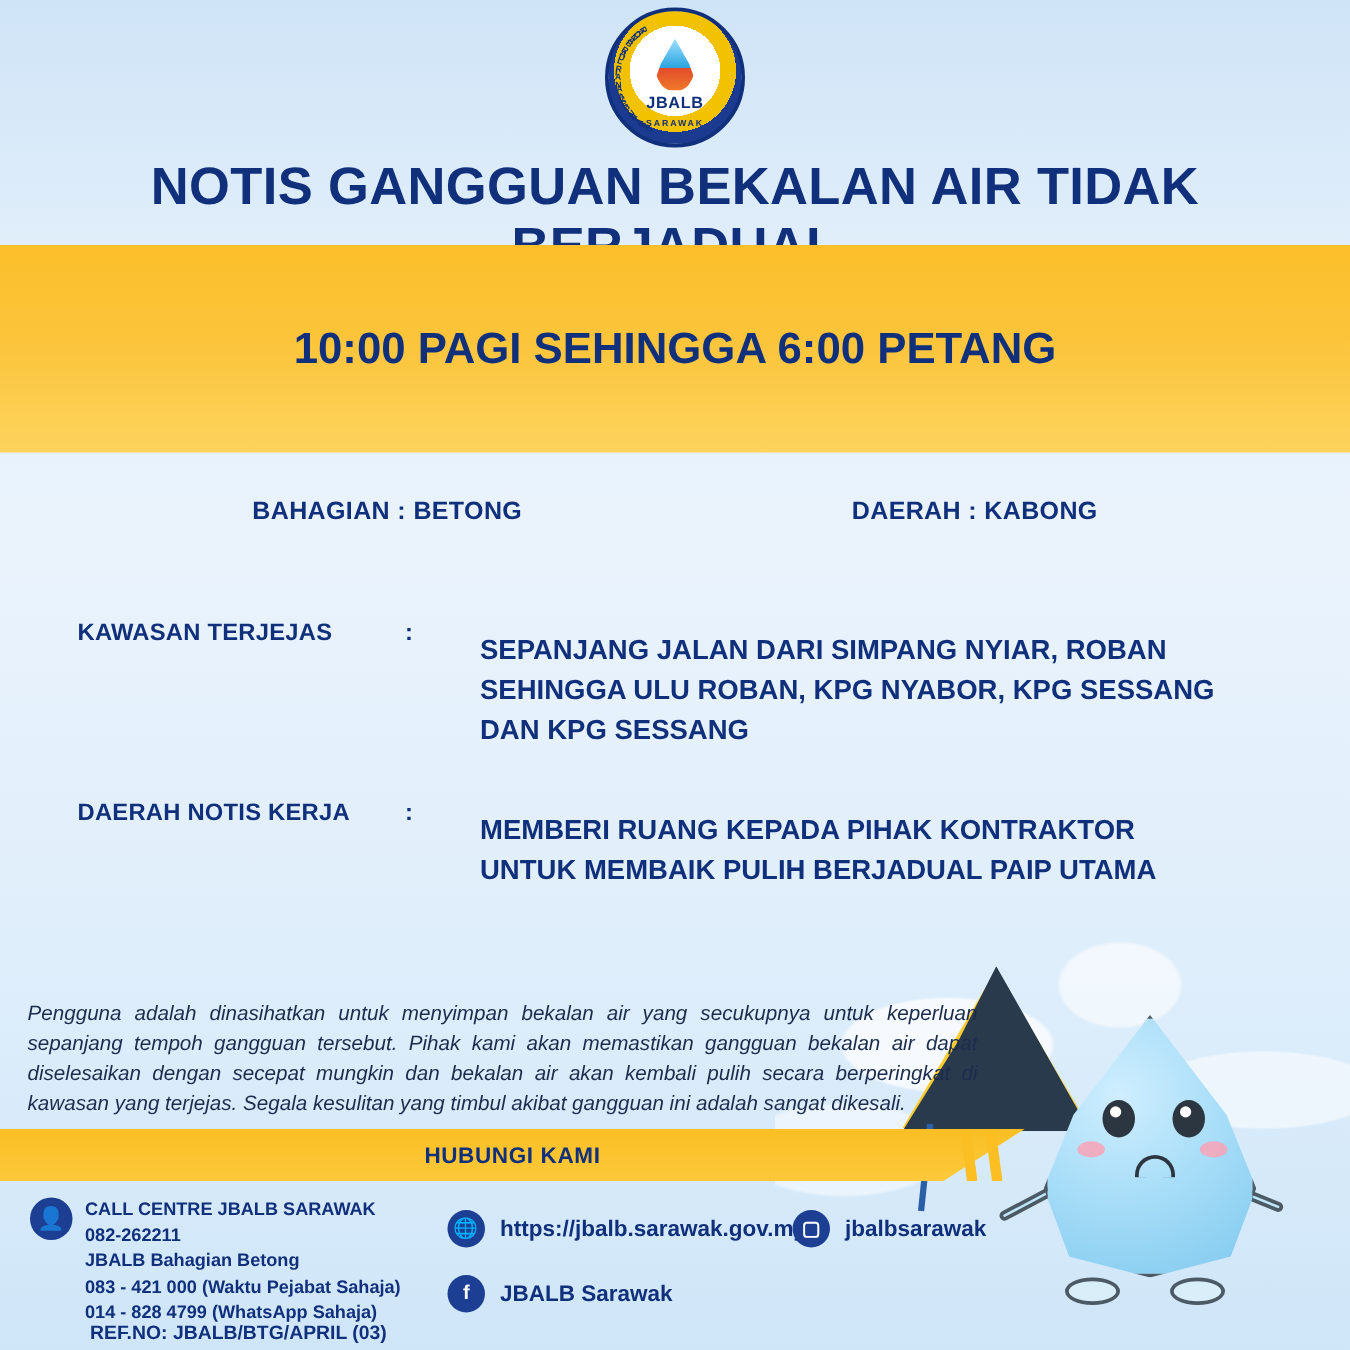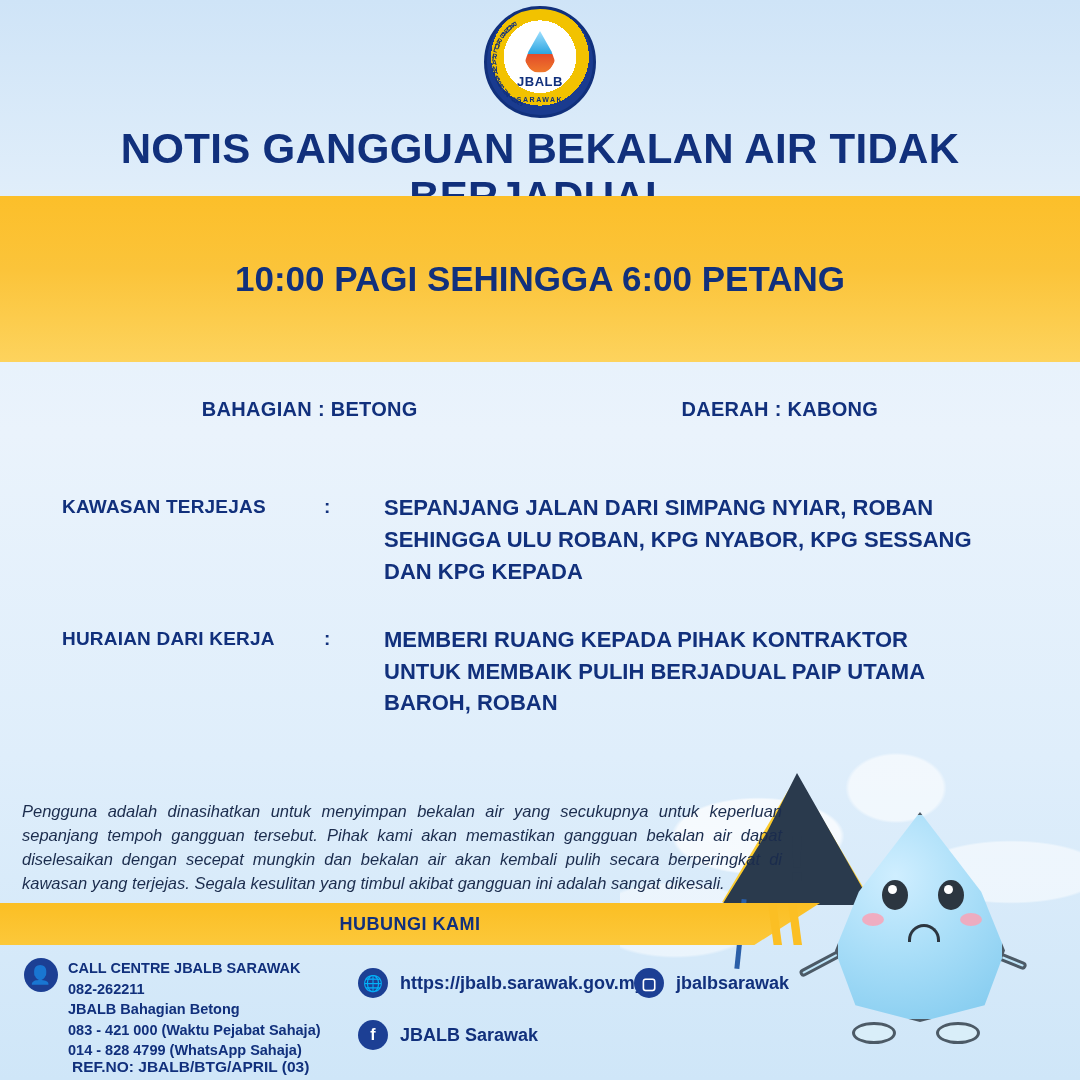--- a/index.html
+++ b/index.html
@@ -96,20 +96,21 @@
     width: 60px; flex: none;
     font-size: 19px; font-weight: bold; color: #11307c;
     padding-top: 4px;
   }
   .info-value {
     flex: 1;
     font-size: 22px; font-weight: bold; color: #11307c;
     line-height: 1.45;
     text-align: justify;
     text-align-last: left;
+    margin-top: 12px;
   }
   .info-value p { margin: 0; text-align: justify; }
   .info-value p:last-child { text-align: left; }
 
   
   .note {
     position: absolute; top: 800px; left: 22px; width: 760px;
     font-size: 16.5px; font-style: italic; color: #1b2c4d;
     line-height: 1.45; text-align: justify;
   }
@@ -286,30 +287,29 @@
     <div>DAERAH : KABONG</div>
   </div>
 
   <div class="info">
     <div class="info-row">
       <div class="info-label">KAWASAN TERJEJAS</div>
       <div class="info-colon">:</div>
       <div class="info-value">
         <p>SEPANJANG JALAN DARI SIMPANG NYIAR, ROBAN</p>
         <p>SEHINGGA ULU ROBAN, KPG NYABOR, KPG SESSANG</p>
-        <p>DAN KPG KEPADA</p>
+        <p>DAN KPG SESSANG</p>
       </div>
     </div>
     <div class="info-row">
-      <div class="info-label">HURAIAN DARI KERJA</div>
+      <div class="info-label">DAERAH NOTIS KERJA</div>
       <div class="info-colon">:</div>
       <div class="info-value">
         <p>MEMBERI RUANG KEPADA PIHAK KONTRAKTOR</p>
         <p>UNTUK MEMBAIK PULIH BERJADUAL PAIP UTAMA</p>
-        <p>BAROH, ROBAN</p>
       </div>
     </div>
   </div>
 
   <div class="splash"></div>
   <div class="warning">
     <div class="tri"></div>
     <div class="tri-in"></div>
     <div class="bang">!</div>
     <div class="pole"></div>

